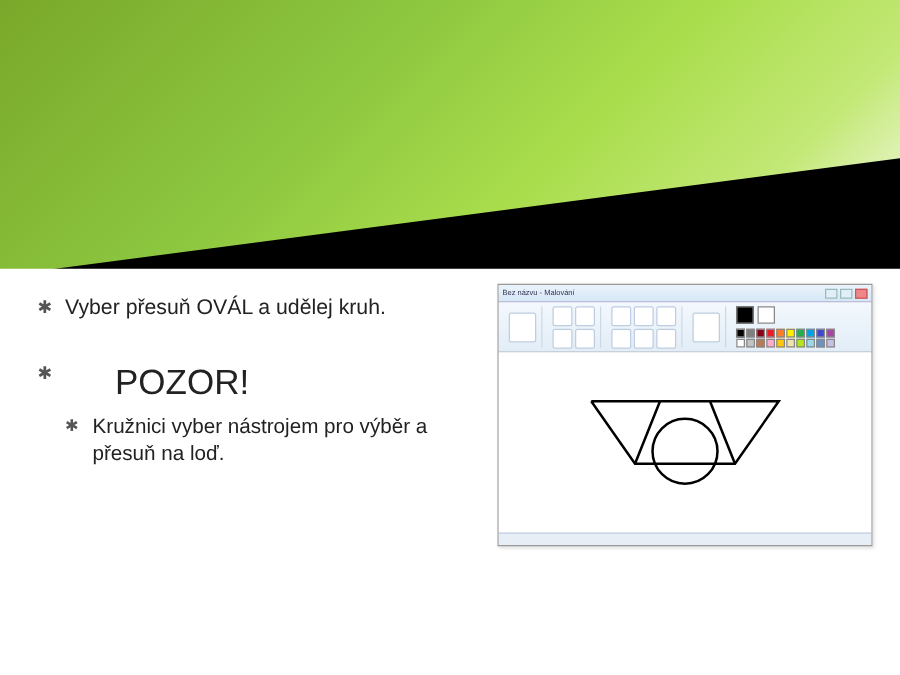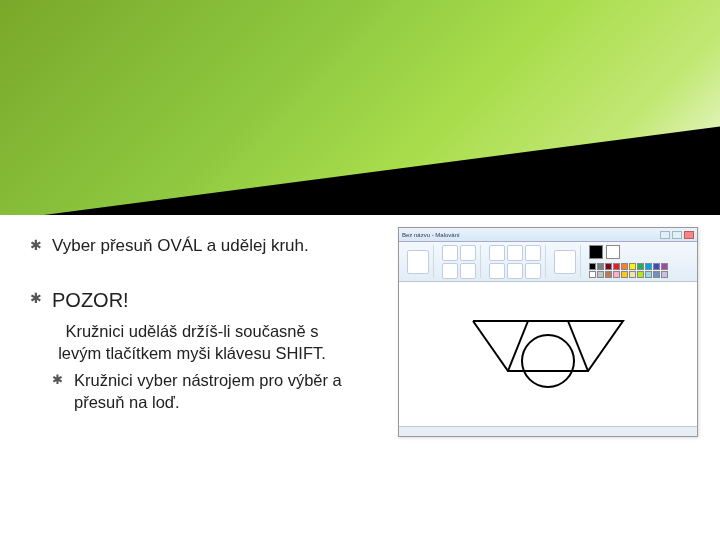--- a/index.html
+++ b/index.html
@@ -41,21 +41,21 @@
     line-height: 1.25;
   }
   .bullet-item .star {
     width: 22px;
     flex-shrink: 0;
     font-size: 14px;
     color: #555;
     padding-top: 2px;
   }
   .bullet-item .txt { flex: 1; }
-  .pozor { font-size: 20px; }
+  .pozor { font-size: 28px; margin-left: 40px; }
   .sub-text {
     font-size: 16.5px;
     line-height: 1.3;
     margin-left: 12px;
     margin-bottom: 6px;
     text-align: center;
     width: 300px;
   }
   .sub-bullet {
     display: flex;
@@ -157,21 +157,20 @@
       <div class="txt">Vyber přesuň OVÁL a udělej kruh.</div>
     </div>
 
     <div style="height:14px"></div>
 
     <div class="bullet-item" style="margin-bottom:8px;">
       <div class="star">✱</div>
       <div class="txt pozor">POZOR!</div>
     </div>
 
-    <div class="sub-text">Kružnici uděláš držíš-li současně s levým tlačítkem myši klávesu SHIFT.</div>
 
     <div class="sub-bullet">
       <div class="star">✱</div>
       <div class="txt">Kružnici vyber nástrojem pro výběr a přesuň na loď.</div>
     </div>
 
   </div>
 
   <div class="paint-thumb">
     <div class="paint-titlebar">

